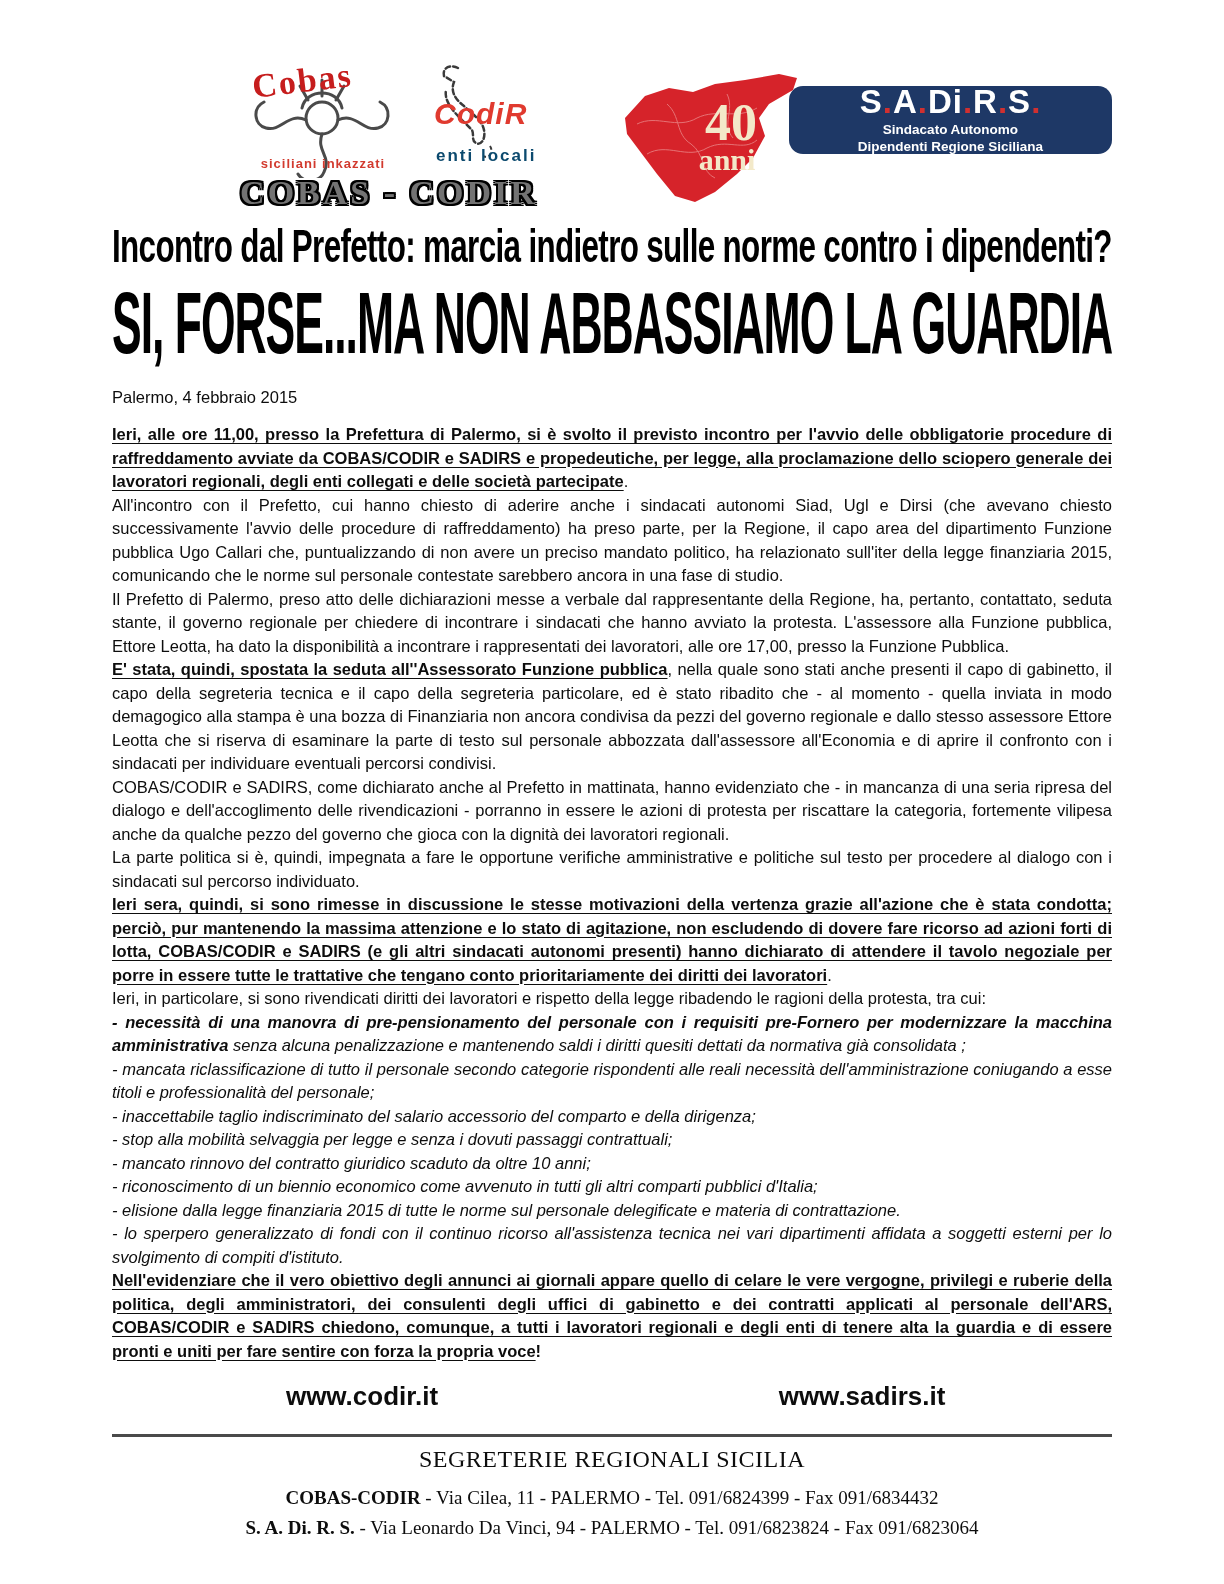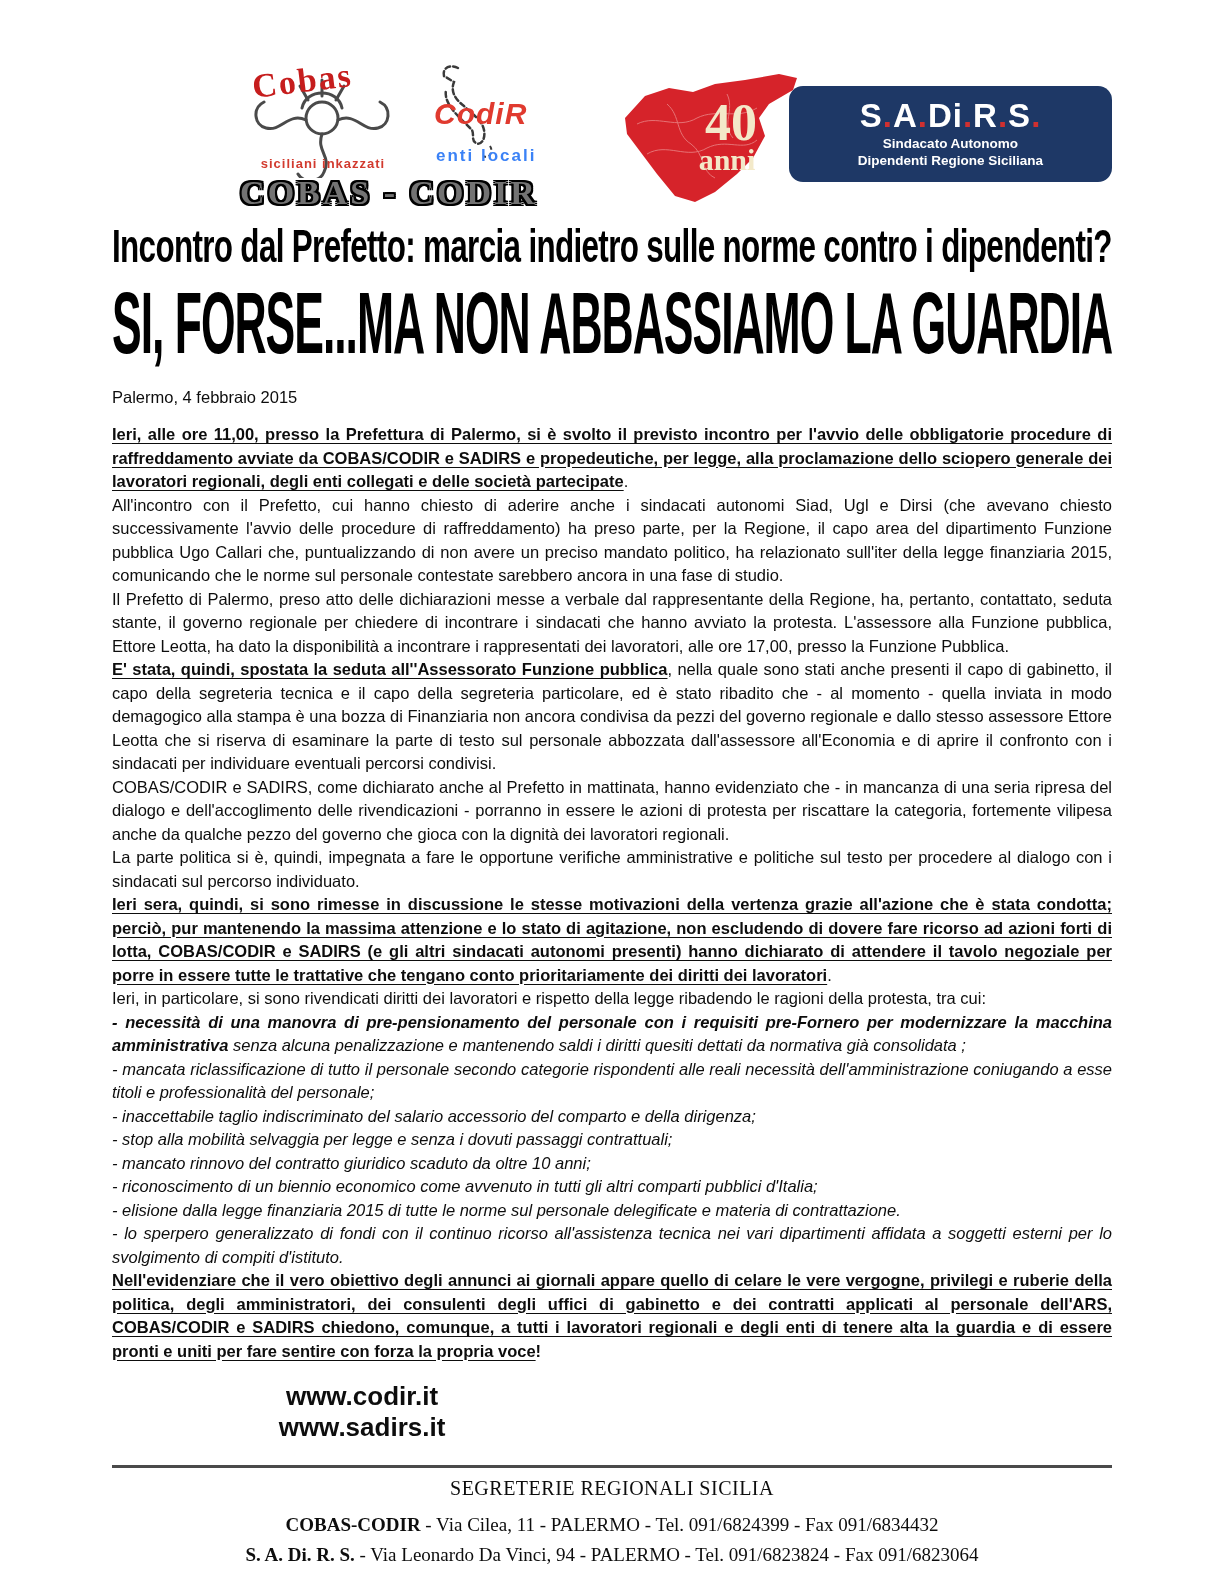--- a/index.html
+++ b/index.html
@@ -28,33 +28,33 @@
     font-size:13px; font-weight:bold; color:#d23a2e; letter-spacing:1px;
   }
   .codir-logo { left:302px; top:0; width:150px; height:118px; }
   .codir-word {
     position:absolute; left:20px; top:37px;
     font-size:30px; font-weight:bold; font-style:italic; color:#e03a2f;
     letter-spacing:1px;
   }
   .codir-sub {
     position:absolute; left:22px; top:86px;
-    font-size:17px; font-weight:bold; color:#3b82f6; letter-spacing:2px;
+    font-size:17px; font-weight:bold; color:#0c4a6e; letter-spacing:2px;
   }
   .banner-cobas-codir {
     position:absolute; left:112px; top:114px; width:330px; text-align:center;
     font-family:"Liberation Serif", serif;
     font-size:34px; font-weight:bold; color:#737373; letter-spacing:3px;
     text-shadow:-2px -2px 0 #000, 2px -2px 0 #000, -2px 2px 0 #000, 2px 2px 0 #000,
                  0 2px 0 #000, 2px 0 0 #000, 0 -2px 0 #000, -2px 0 0 #000;
     white-space:nowrap;
   }
   .sadirs-group { left:505px; top:4px; width:495px; height:140px; }
   .sadirs-box {
-    position:absolute; left:172px; top:22px; width:323px; height:96px;
+    position:absolute; left:172px; top:22px; width:323px; height:68px;
     background:#1e3866; border-radius:14px; z-index:1;
     display:flex; flex-direction:column; align-items:center; justify-content:center;
   }
   .sadirs-acronym { font-size:33px; font-weight:bold; color:#ffffff; letter-spacing:1px; line-height:1; }
   .sadirs-acronym .dot { color:#d03030; }
   .sadirs-sub { font-size:13.5px; font-weight:bold; color:#ffffff; line-height:1.25; text-align:center; margin-top:4px; }
   .sicily-svg { position:absolute; left:0; top:0; z-index:2; }
 
   
   .kicker, .mainline { width:1000px; overflow:visible; }
@@ -73,26 +73,26 @@
   .dateline { margin-top:16px; font-size:16.5px; }
   .body-text { margin-top:16px; }
   .body-text p {
     font-size:16.5px; line-height:23.5px; text-align:justify;
   }
   .body-text .b { font-weight:bold; }
   .body-text .u { text-decoration:underline; text-underline-offset:3px; }
   .body-text .i { font-style:italic; }
 
   
-  .sites-row { display:flex; margin-top:18px;flex-direction:column; }
+  .sites-row { display:flex; margin-top:18px; }
   .sites-row .site { width:50%; text-align:center; font-size:26px; font-weight:bold; }
   .divider { margin-top:22px; height:0; border-top:3px solid #4a4a4a; }
   .footer-title {
     margin-top:9px; text-align:center;
-    font-family:"Liberation Serif", serif; font-size:20px; letter-spacing:0.5px;
+    font-family:"Liberation Serif", serif; font-size:24px; letter-spacing:0.5px;
   }
   .footer-contacts { margin-top:10px; text-align:center; font-family:"Liberation Serif", serif; }
   .footer-contacts div { font-size:19px; line-height:30px; }
   .footer-contacts .org { font-weight:bold; }
 </style>
 </head>
 <body>
 
 <div class="page">
 

